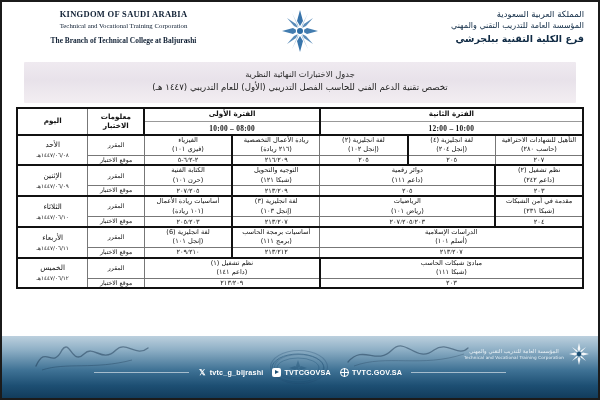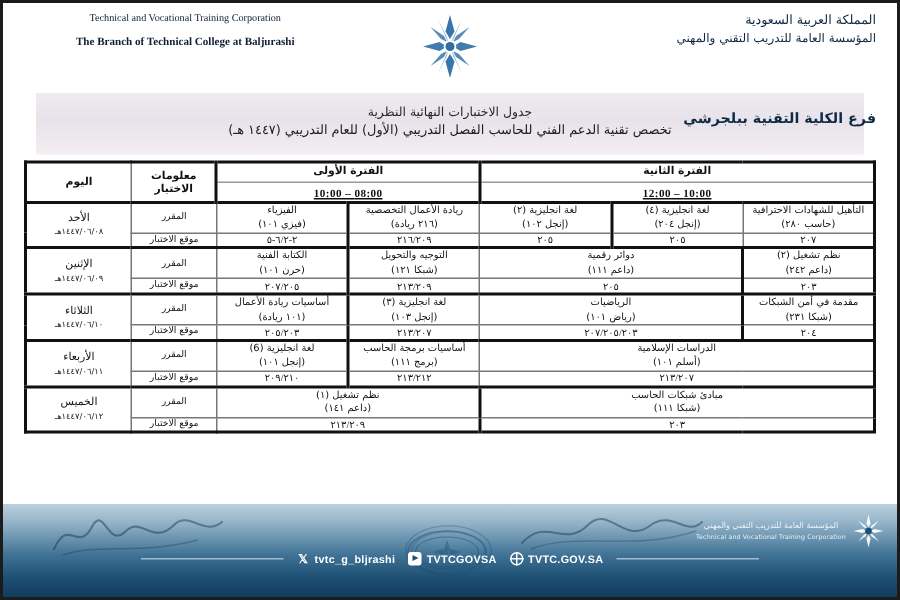--- a/index.html
+++ b/index.html
@@ -25,21 +25,21 @@
     align-items: flex-start;
     padding: 6px 14px 0 14px;
     direction: rtl;
   }
   .hdr-side { flex: 0 0 215px; }
   .hdr-mid  { flex: 1 1 auto; display:flex; align-items:flex-start; justify-content:center; }
 
   .ar-line { color: #0f2a44; line-height: 1.45; }
   .ar-l1 { font-size: 8.5px; letter-spacing: .5px; }
   .ar-l2 { font-size: 8px; }
-  .ar-l3 { font-size: 9.5px; font-weight: bold; margin-top: 41px; }
+  .ar-l3 { font-size: 9.5px; font-weight: bold; }
 
   .en-line { text-align: center; color: #0f1f33; line-height: 1.5; }
   .en-l1 { font-size: 8.5px; font-weight: bold; letter-spacing: .3px; font-family:"Liberation Serif", serif; }
   .en-l2 { font-size: 6.8px; font-family:"Liberation Serif", serif; }
   .en-l3 { font-size: 7.4px; font-weight: bold; margin-top:4px; font-family:"Liberation Serif", serif; }
 
   
   .logo { width: 44px; height: 46px; position: relative; }
 
   
@@ -68,21 +68,21 @@
     color: #111;
     padding: 0;
   }
   
   table.sched { border: 2px solid #111; }
   .sep-r { border-right: 2px solid #111 !important; }
   .sep-l { border-left: 2px solid #111 !important; }
   .row-thick td { border-top: 2px solid #111 !important; }
 
   .hcell { font-size: 7.2px; padding: 3px 1px; line-height: 1.35; }
-  .hcell .time { font-size: 7.4px; font-family:"Liberation Serif", serif; letter-spacing:.3px; padding-top:2px; display:block; border-top:0.8px solid #999; margin-top:2px;text-decoration:underline;}
+  .hcell .time { font-size: 7.4px; font-family:"Liberation Serif", serif; letter-spacing:.3px; padding-top:2px; display:block; border-top:0.8px solid #999; margin-top:2px;}
   .day { font-size: 7.3px; line-height: 1.5; padding: 2px 1px; }
   .day .dname { display:block; }
   .day .ddate { display:block; font-size: 5.6px; color:#222; letter-spacing:-0.2px; }
   .meta { font-size: 6.2px; padding: 2px 1px; line-height:1.4; }
   .course { font-size: 6.6px; line-height: 1.45; padding: 3px 2px 2px 2px; }
   .course .cname { display:block; }
   .course .ccode { display:block; }
   .room { font-size: 6.6px; padding: 2px; font-family:"Liberation Serif", serif; letter-spacing:-0.2px; }
 
   
@@ -155,20 +155,21 @@
             <path d="M30 5 L24 17 L23 21 L26 14 Z" opacity=".6"></path>
             <path d="M14 41 L20 29 L21 25 L18 32 Z" opacity=".6"></path>
           </g>
           <circle cx="22" cy="23" r="4.2" fill="#ffffff"></circle>
           <circle cx="22" cy="23" r="3" fill="#2e6ea6"></circle>
         </svg>
       </div>
     </div>
 
     <div class="hdr-side">
+      <div class="en-line en-l1">KINGDOM OF SAUDI ARABIA</div>
       <div class="en-line en-l2">Technical and Vocational Training Corporation</div>
       <div class="en-line en-l3">The Branch of Technical College at Baljurashi</div>
     </div>
   </div>
 
   <div class="title-band">
     <div class="t1">جدول الاختبارات النهائية النظرية</div>
     <div class="t2">تخصص تقنية الدعم الفني للحاسب الفصل التدريبي (الأول) للعام التدريبي (١٤٤٧ هـ)</div>
   </div>
 

